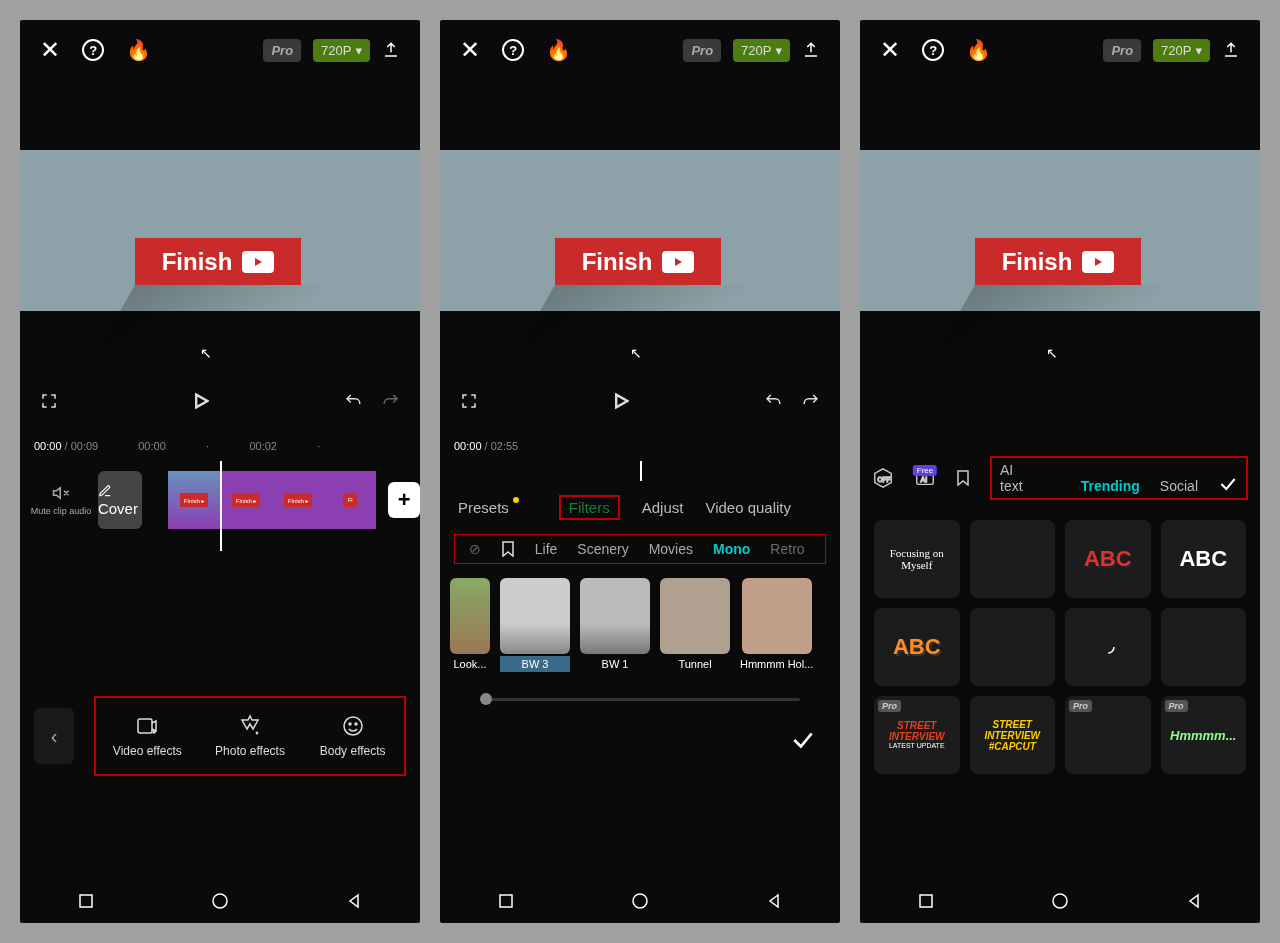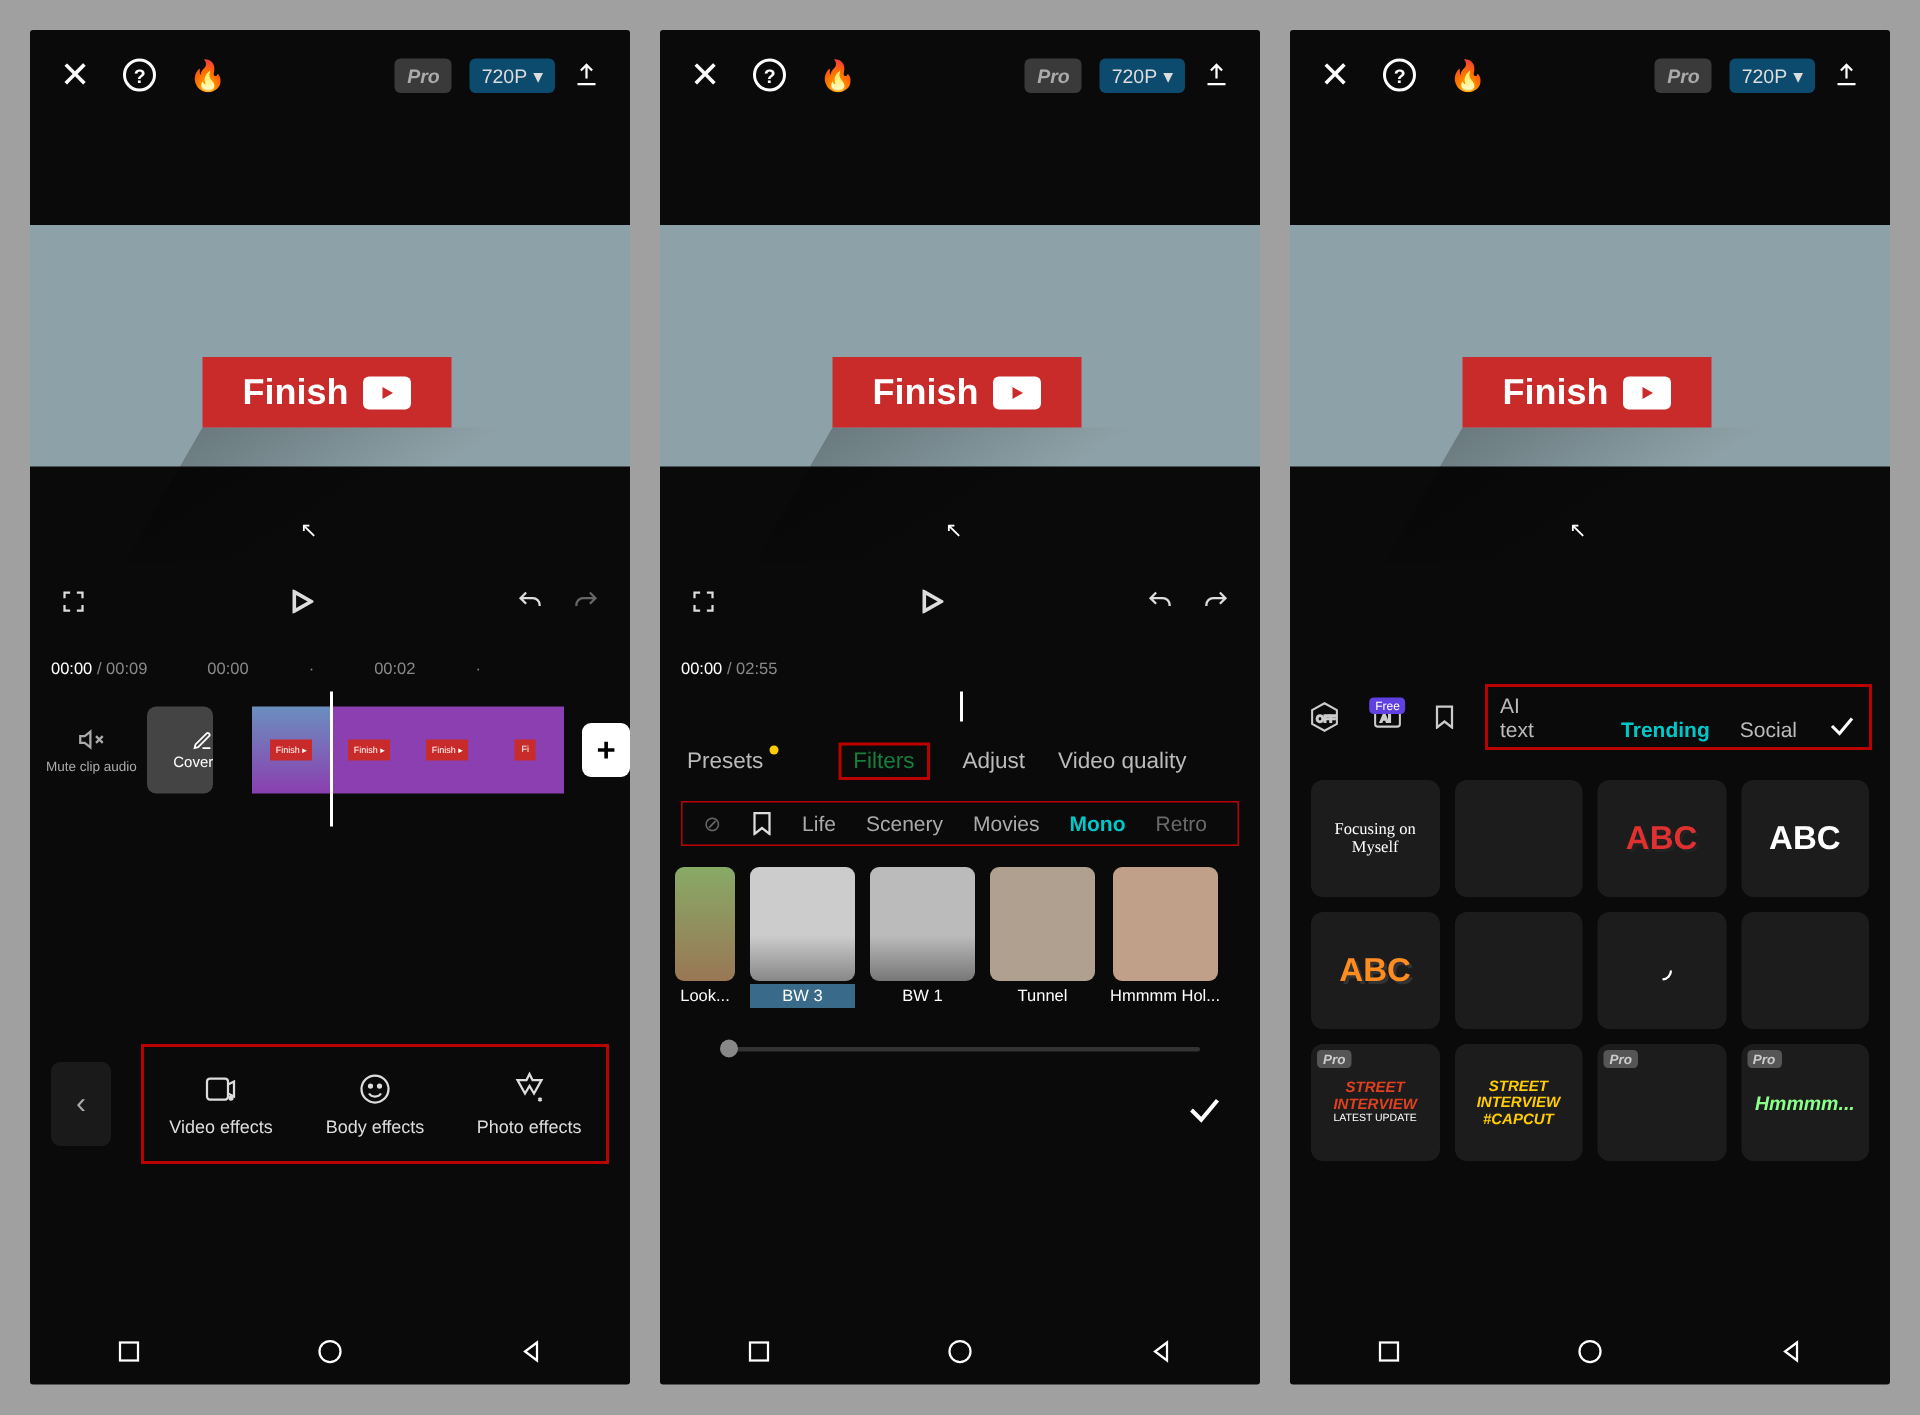--- a/index.html
+++ b/index.html
@@ -4,39 +4,39 @@
 <style>
   * { box-sizing: border-box; margin: 0; padding: 0; }
   body { background: #a0a0a0; font-family: Arial, sans-serif; display: flex; gap: 20px; padding: 20px; }
   .phone { width: 402px; height: 903px; background: #0a0a0a; border-radius: 2px; display: flex; flex-direction: column; overflow: hidden; }
   .topbar { height: 60px; display: flex; align-items: center; padding: 0 20px; gap: 22px; }
   .topbar-right { margin-left: auto; display: flex; align-items: center; gap: 12px; }
   .icon-close { color: #fff; font-size: 24px; font-weight: 300; }
   .icon-help { width: 22px; height: 22px; border: 2px solid #fff; border-radius: 50%; display: flex; align-items: center; justify-content: center; color: #fff; font-size: 13px; font-weight: bold; }
   .icon-fire { font-size: 20px; }
   .pro-badge { background: #3a3a3a; color: #aaa; padding: 4px 8px; border-radius: 4px; font-size: 13px; font-weight: bold; font-style: italic; }
-  .res-badge { background: #0c4a6e; color: #ddd; padding: 4px 8px; border-radius: 4px; font-size: 13px; display: flex; align-items: center; gap: 4px; }
+  .res-badge { background: #4d7c0f; color: #ddd; padding: 4px 8px; border-radius: 4px; font-size: 13px; display: flex; align-items: center; gap: 4px; }
   .icon-export { color: #fff; }
   .preview { height: 161px; background: #8da2a8; position: relative; margin-top: 70px; }
   .finish-btn { position: absolute; top: 88px; left: 115px; width: 166px; height: 47px; background: #c92a2a; display: flex; align-items: center; justify-content: center; gap: 10px; color: #fff; font-size: 24px; font-weight: 600; }
   .finish-btn .play-icon-box { width: 32px; height: 22px; background: #fff; border-radius: 4px; display: flex; align-items: center; justify-content: center; }
   .finish-btn .play-icon-box svg { fill: #c92a2a; }
   .shadow-strip { position: absolute; top: 135px; left: 115px; width: 200px; height: 90px; background: linear-gradient(135deg, rgba(0,0,0,0.25), transparent 70%); transform: skewX(-30deg); transform-origin: top left; }
   .cursor { position: absolute; color: #fff; font-size: 14px; }
   .controls { height: 60px; display: flex; align-items: center; padding: 0 20px; margin-top: 60px; }
   .controls-center { margin: 0 auto; }
   .controls-right { display: flex; gap: 20px; }
   .icon { color: #ddd; }
   .timeline-bar { display: flex; align-items: center; padding: 0 14px; height: 30px; font-size: 11px; color: #888; gap: 40px; }
   .time-cur { color: #fff; }
   .timeline { position: relative; height: 90px; padding: 10px 0; }
   .playhead { position: absolute; left: 200px; top: 0; width: 2px; height: 100%; background: #fff; }
   .clip-row { display: flex; gap: 6px; align-items: center; padding-left: 10px; }
   .mute-box { display: flex; flex-direction: column; align-items: center; color: #aaa; font-size: 9px; gap: 4px; width: 70px; }
-  .cover-tile { width: 50px; height: 58px; background: #444; border-radius: 6px; display: flex; flex-direction: column; align-items: flex-end; justify-content: center; color: #fff; font-size: 10px; gap: 2px; }
+  .cover-tile { width: 50px; height: 58px; background: #444; border-radius: 6px; display: flex; flex-direction: column; align-items: flex-start; justify-content: center; color: #fff; font-size: 15px; gap: 2px; }
   .clip-tile { width: 52px; height: 58px; background: #8b3fb0; display: flex; align-items: center; justify-content: center; }
   .clip-tile.blue { background: linear-gradient(#6a8fbf,#8b3fb0); }
   .clip-inner { width: 28px; height: 14px; background: #c92a2a; font-size: 6px; color: #fff; display: flex; align-items: center; justify-content: center; gap: 2px; }
   .add-tile { width: 36px; height: 36px; background: #fff; border-radius: 6px; display: flex; align-items: center; justify-content: center; color: #000; font-size: 22px; font-weight: bold; margin-left: 6px; }
   .back-btn { width: 40px; height: 56px; background: #1a1a1a; border-radius: 6px; display: flex; align-items: center; justify-content: center; color: #aaa; margin: 0 4px; font-size: 20px; }
   .tb-item { flex: 1; display: flex; flex-direction: column; align-items: center; gap: 6px; color: #ddd; font-size: 12px; }
   .navbar { height: 44px; display: flex; align-items: center; justify-content: space-around; margin-top: auto; color: #fff; }
   
   
   .hl-box-tabs { border: 2px solid #b00; padding: 2px 8px; }
@@ -172,33 +172,33 @@
       <div class="tb-item" style="justify-content:center">
         <svg width="24" height="24" viewBox="0 0 24 24" fill="none" stroke="#ddd" stroke-width="1.5">
             <rect x="3" y="5" width="14" height="14" rx="2"></rect>
             <path d="M17 9l4-2v10l-4-2"></path>
             <circle cx="19" cy="18" r="1" fill="#ddd"></circle>
           </svg>
         <span>Video effects</span>
       </div>
       <div class="tb-item" style="justify-content:center">
         <svg width="24" height="24" viewBox="0 0 24 24" fill="none" stroke="#ddd" stroke-width="1.5">
+            <path d="M12 2l2 4h6l-5 9-3-5-3 5-5-9h6z"></path>
+            <path d="M18 18l2 2M20 18l-2 2"></path>
+          </svg>
+        <span>Photo effects</span>
+      </div>
+      <div class="tb-item" style="justify-content:center">
+        <svg width="24" height="24" viewBox="0 0 24 24" fill="none" stroke="#ddd" stroke-width="1.5">
             <circle cx="12" cy="12" r="9"></circle>
             <circle cx="9" cy="10" r="1" fill="#ddd"></circle>
             <circle cx="15" cy="10" r="1" fill="#ddd"></circle>
             <path d="M8 15c1 1.5 2.5 2 4 2s3-.5 4-2"></path>
           </svg>
         <span>Body effects</span>
-      </div>
-      <div class="tb-item" style="justify-content:center">
-        <svg width="24" height="24" viewBox="0 0 24 24" fill="none" stroke="#ddd" stroke-width="1.5">
-            <path d="M12 2l2 4h6l-5 9-3-5-3 5-5-9h6z"></path>
-            <path d="M18 18l2 2M20 18l-2 2"></path>
-          </svg>
-        <span>Photo effects</span>
       </div>
     </div>
   </div>
   <div class="navbar">
     <span>
         <svg width="16" height="16" viewBox="0 0 16 16" fill="none" stroke="#fff" stroke-width="1.5">
           <rect x="2" y="2" width="12" height="12"></rect>
         </svg>
       </span>
     <span>

